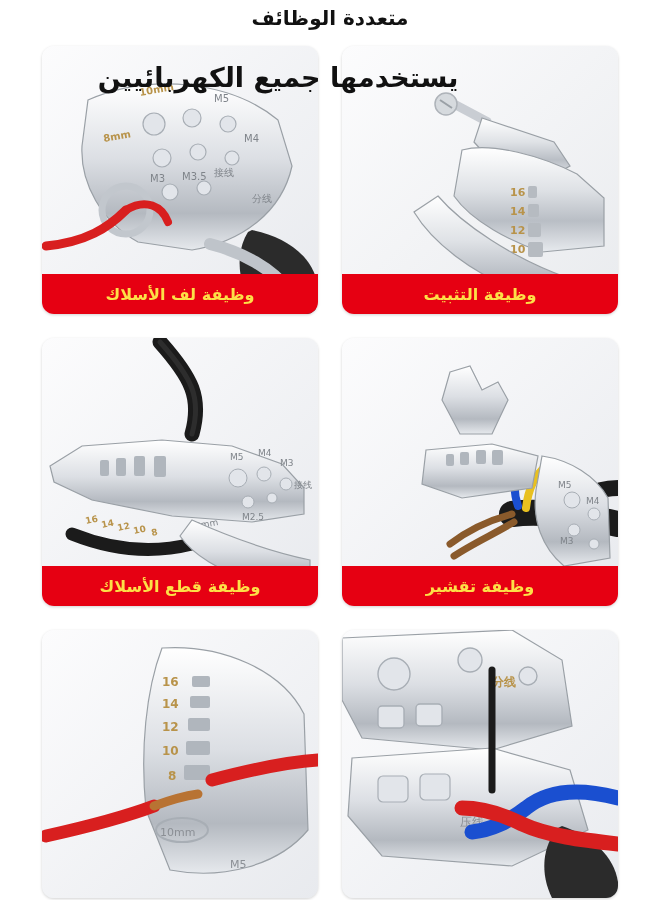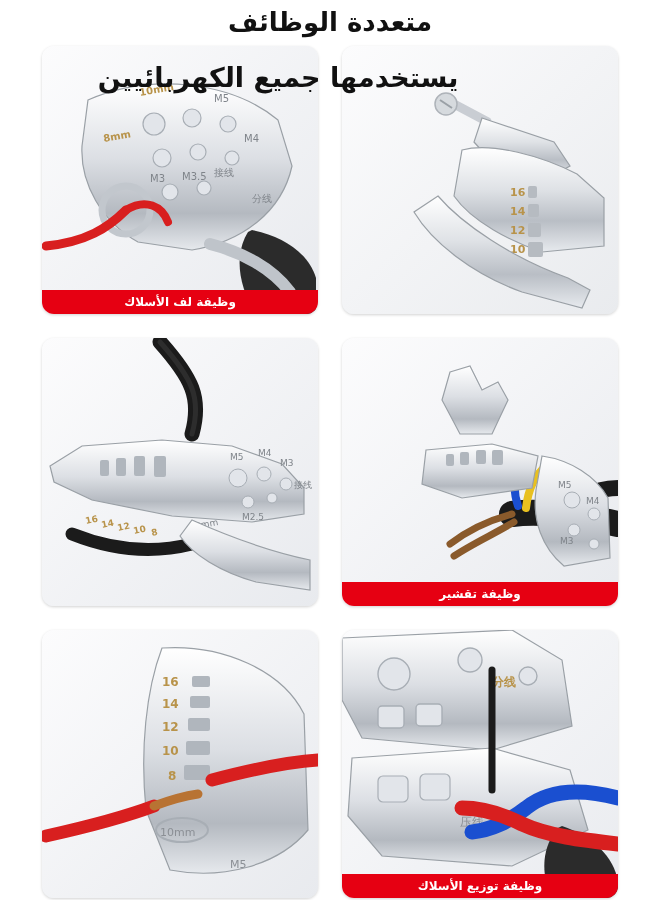--- a/index.html
+++ b/index.html
@@ -16,21 +16,21 @@
   }
   .page {
     width: 660px;
     height: 900px;
     position: relative;
     background: #ffffff;
     box-sizing: border-box;
   }
   .headline {
     text-align: center;
-    font-size: 26px;
+    font-size: 20px;
     font-weight: bold;
     color: #111111;
     letter-spacing: 0px;
     padding-top: 6px;
     line-height: 1.25;
     direction: rtl;
   }
   .subheadline {
     position: absolute;
     top: 62px;
@@ -65,24 +65,24 @@
     position: absolute;
     inset: 0;
     background: linear-gradient(170deg, #fbfbfb 0%, #f0f1f3 55%, #e7e9ec 100%);
     overflow: hidden;
   }
   .caption {
     position: absolute;
     left: 0;
     right: 0;
     bottom: 0;
-    height: 24px;
+    height: 40px;
     background: #e60012;
-    color: #ffffff;
-    font-size: 12px;
+    color: #fde047;
+    font-size: 16px;
     font-weight: bold;
     display: flex;
     align-items: center;
     justify-content: center;
     direction: rtl;
     letter-spacing: 0px;
   }
   
   .svgwrap { position: absolute; inset: 0; }
   svg { display: block; width: 100%; height: 100%; }
@@ -137,20 +137,21 @@
               <text x="168" y="169">14</text>
               <text x="168" y="188">12</text>
               <text x="168" y="207">10</text>
               <text x="172" y="226">8</text>
             </g>
 
             <path d="M96 150 C120 178 170 212 226 232 L248 244 L240 262 L180 246 C130 228 90 196 72 166 Z" fill="url(#steel1)" stroke="#9aa0a6" stroke-width="1.2"></path>
           </svg>
         </div>
       </div>
+      <div class="caption">وظيفة التثبيت</div>
     </div>
 
     <div class="card">
       <div class="photo">
         <div class="svgwrap">
           <svg viewBox="0 0 276 268" preserveAspectRatio="xMidYMid slice">
             <defs>
               <linearGradient id="steel2" x1="0" y1="0" x2="0" y2="1">
                 <stop offset="0%" stop-color="#ffffff"></stop>
                 <stop offset="45%" stop-color="#dcdfe4"></stop>
@@ -198,20 +199,21 @@
               <text x="238" y="128">M3</text>
               <text x="200" y="182">M2.5</text>
               <text x="148" y="192" transform="rotate(-10 148 192)">10mm</text>
               <text x="252" y="150">接线</text>
             </g>
 
             <path d="M150 182 C190 200 230 214 268 222 L268 252 L214 244 C178 234 150 216 138 198 Z" fill="url(#steel2)" stroke="#9aa0a6" stroke-width="1.2"></path>
           </svg>
         </div>
       </div>
+      <div class="caption">وظيفة قطع الأسلاك</div>
     </div>
 
     <div class="card" style="order:0;">
       <div class="photo">
         <div class="svgwrap">
           <svg viewBox="0 0 276 268" preserveAspectRatio="xMidYMid slice">
             <defs>
               <linearGradient id="steel3" x1="0" y1="0" x2="0" y2="1">
                 <stop offset="0%" stop-color="#ffffff"></stop>
                 <stop offset="45%" stop-color="#dcdfe4"></stop>
@@ -410,17 +412,16 @@
             <path d="M220 196 C250 206 272 226 276 252 L276 268 L210 268 C198 244 200 216 216 198 Z" fill="#2b2b2b"></path>
 
             <path d="M276 168 C238 158 206 160 184 178 C166 192 150 200 130 202" stroke="#1a4fd0" stroke-width="15" fill="none" stroke-linecap="round"></path>
 
             <path d="M276 214 C240 210 206 206 180 194 C160 184 142 178 120 178" stroke="#d81f1f" stroke-width="15" fill="none" stroke-linecap="round"></path>
 
             <path d="M150 40 L150 160" stroke="#1b1b1b" stroke-width="7" stroke-linecap="round"></path>
           </svg>
         </div>
       </div>
-      <div class="caption">وظيفة توزيع الأسلاك</div>
     </div>
 
   </div>
 </div>
 
 </body></html>

